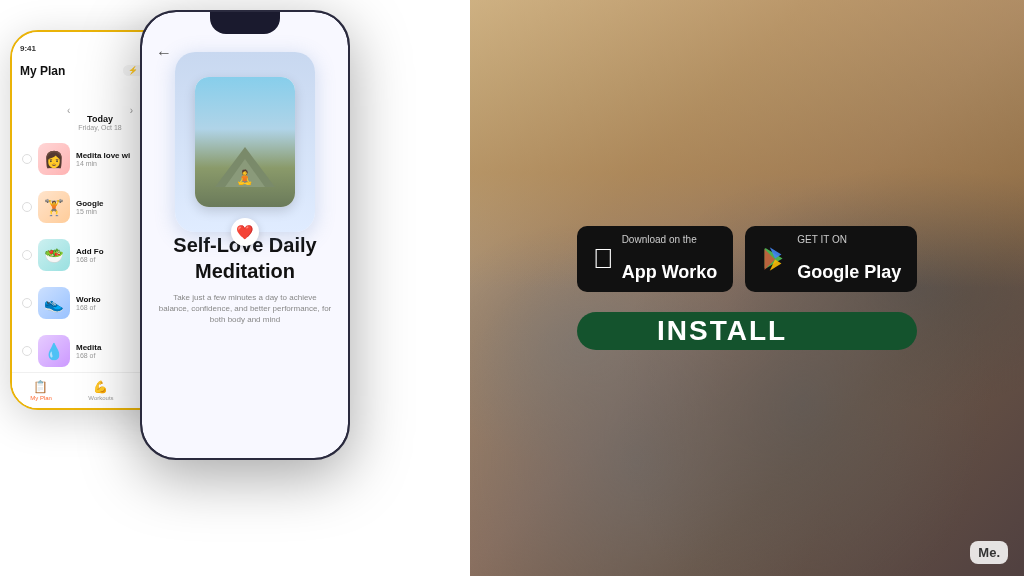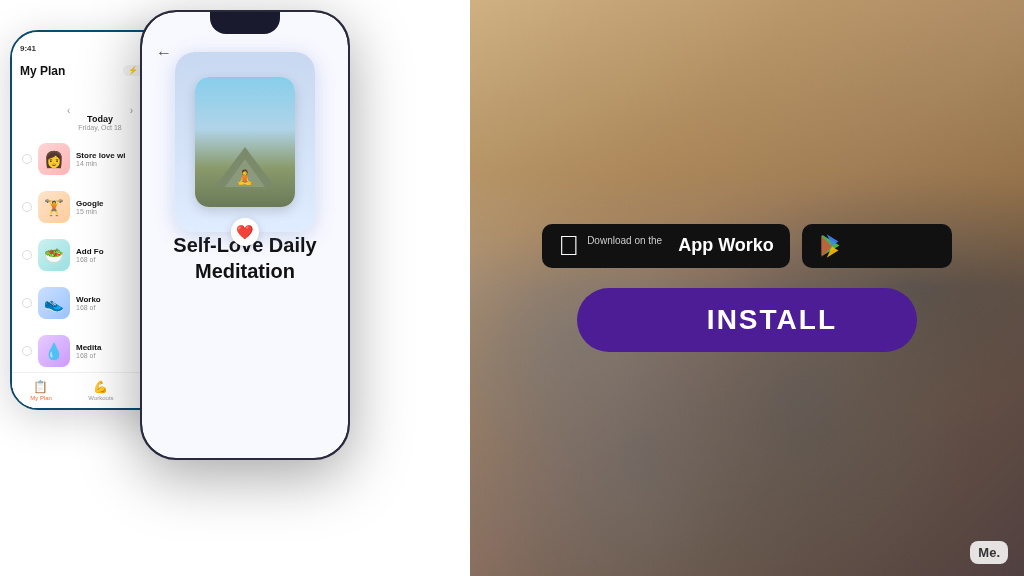--- a/index.html
+++ b/index.html
@@ -90,20 +90,21 @@
       text-decoration: none;
     }
 
     .store-btn-icon {
       font-size: 28px;
       line-height: 1;
     }
 
     .store-btn-text {
       display: flex;
+      flex-direction: column;
       gap: 16px;
     }
 
     .store-btn-small {
       font-size: 10px;
       color: #ccc;
       line-height: 1.2;
     }
 
     .store-btn-big {
@@ -113,31 +114,31 @@
     }
 
     
     .google-play-icon {
       width: 28px;
       height: 28px;
     }
 
     
     .install-btn {
-      background: #4c1d95;
+      background: #14532d;
       color: #fff;
       border: none;
       border-radius: 50px;
-      padding: 16px 80px;
+      padding: 3px 80px;
       font-size: 28px;
       font-weight: 800;
       letter-spacing: 2px;
       cursor: pointer;
       width: 340px;
-      text-align: right;
+      text-align: left;
     }
 
     
     .me-logo {
       position: absolute;
       bottom: 12px;
       right: 16px;
       background: rgba(255,255,255,0.85);
       border-radius: 8px;
       padding: 4px 8px;
@@ -161,21 +162,21 @@
     .phone-back {
       position: absolute;
       left: 20px;
       top: 30px;
       width: 180px;
       height: 380px;
       background: #fff;
       border-radius: 28px;
       box-shadow: 0 8px 40px rgba(0,0,0,0.18);
       overflow: hidden;
-      border: 2px solid #0c4a6e;
+      border: 2px solid #eab308;
       z-index: 1;
     }
 
     .phone-back-screen {
       width: 100%;
       height: 100%;
       background: #fff;
       padding: 12px 8px;
       overflow: hidden;
     }
@@ -543,21 +544,21 @@
           <span class="date-arrow">›</span>
         </div>
 
         <div>
           <div class="plan-item">
             <div class="plan-item-radio"></div>
             <div class="plan-item-img thumb-pink">
               <div class="thumb-figure">👩</div>
             </div>
             <div class="plan-item-info">
-              <div class="plan-item-title">Store love wi</div>
+              <div class="plan-item-title">Medita love wi</div>
               <div class="plan-item-sub">14 min</div>
             </div>
           </div>
           <div class="plan-item">
             <div class="plan-item-radio"></div>
             <div class="plan-item-img thumb-orange">
               <div class="thumb-figure">🏋️</div>
             </div>
             <div class="plan-item-info">
               <div class="plan-item-title">Google</div>
@@ -627,20 +628,21 @@
               <div class="meditation-mountain"></div>
               <div class="meditation-figure">🧘</div>
             </div>
             <div class="heart-badge">
               <span>❤️</span>
             </div>
           </div>
 
           <div class="meditation-title">Self-Love Daily Meditation</div>
 
+          <div class="meditation-desc">Take just a few minutes a day to achieve balance, confidence, and better performance, for both body and mind</div>
         </div>
       </div>
     </div>
 
   </div>
 </div>
 
 <div class="right-panel">
   <div class="right-bg"></div>
   <div class="sauna-overlay"></div>
@@ -658,20 +660,24 @@
         </div>
       </div>
 
       <div class="store-btn">
         <svg class="google-play-icon" viewBox="0 0 24 24" fill="none">
           <path d="M3 20.5v-17c0-.83 1-.97 1.5-.5l14 8.5-14 8.5c-.5.47-1.5.33-1.5-.5z" fill="#4CAF50"></path>
           <path d="M3 3.5l9 9-9 9" fill="#EA4335" opacity="0.7"></path>
           <path d="M12 12.5l5.5 3.3-10 6.2" fill="#FBBC05" opacity="0.9"></path>
           <path d="M12 11.5l5.5-3.3-10-6.2" fill="#4285F4" opacity="0.9"></path>
         </svg>
+        <div class="store-btn-text">
+          <span class="store-btn-small">GET IT ON</span>
+          <span class="store-btn-big">Google Play</span>
+        </div>
       </div>
     </div>
 
     <button class="install-btn">INSTALL</button>
   </div>
 
   <div class="me-logo">Me.</div>
 </div>
 
 </body></html>

